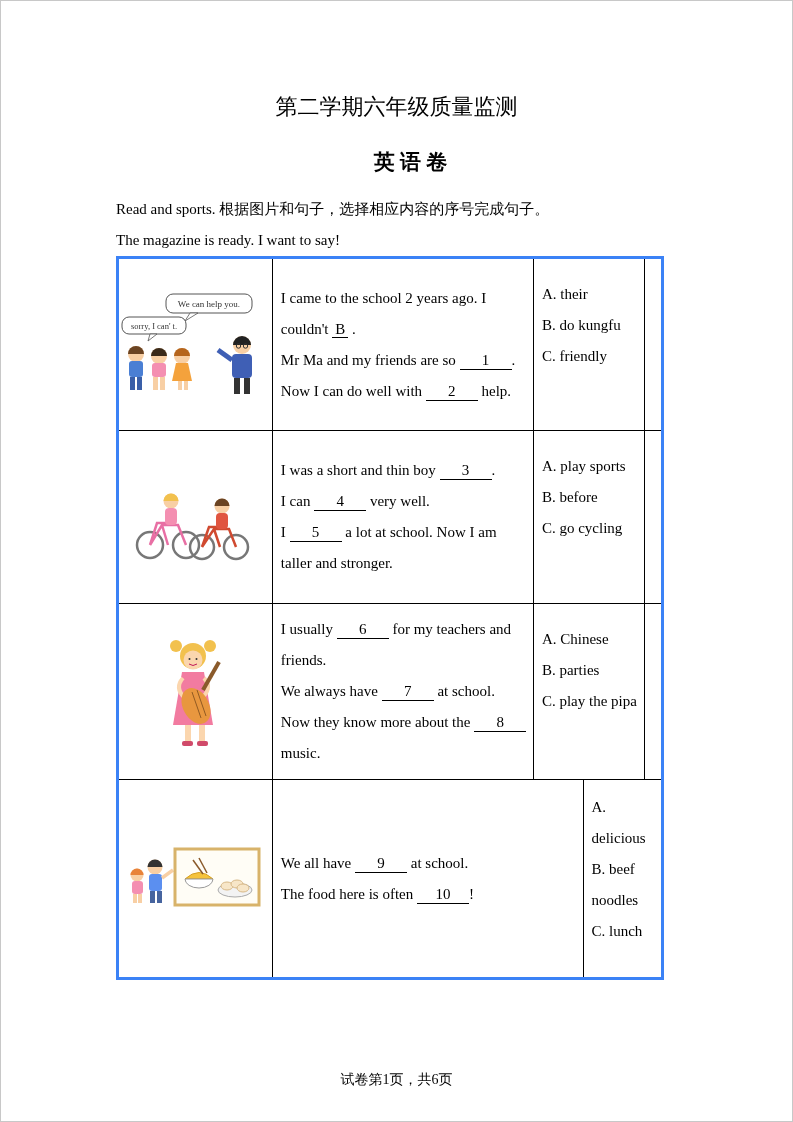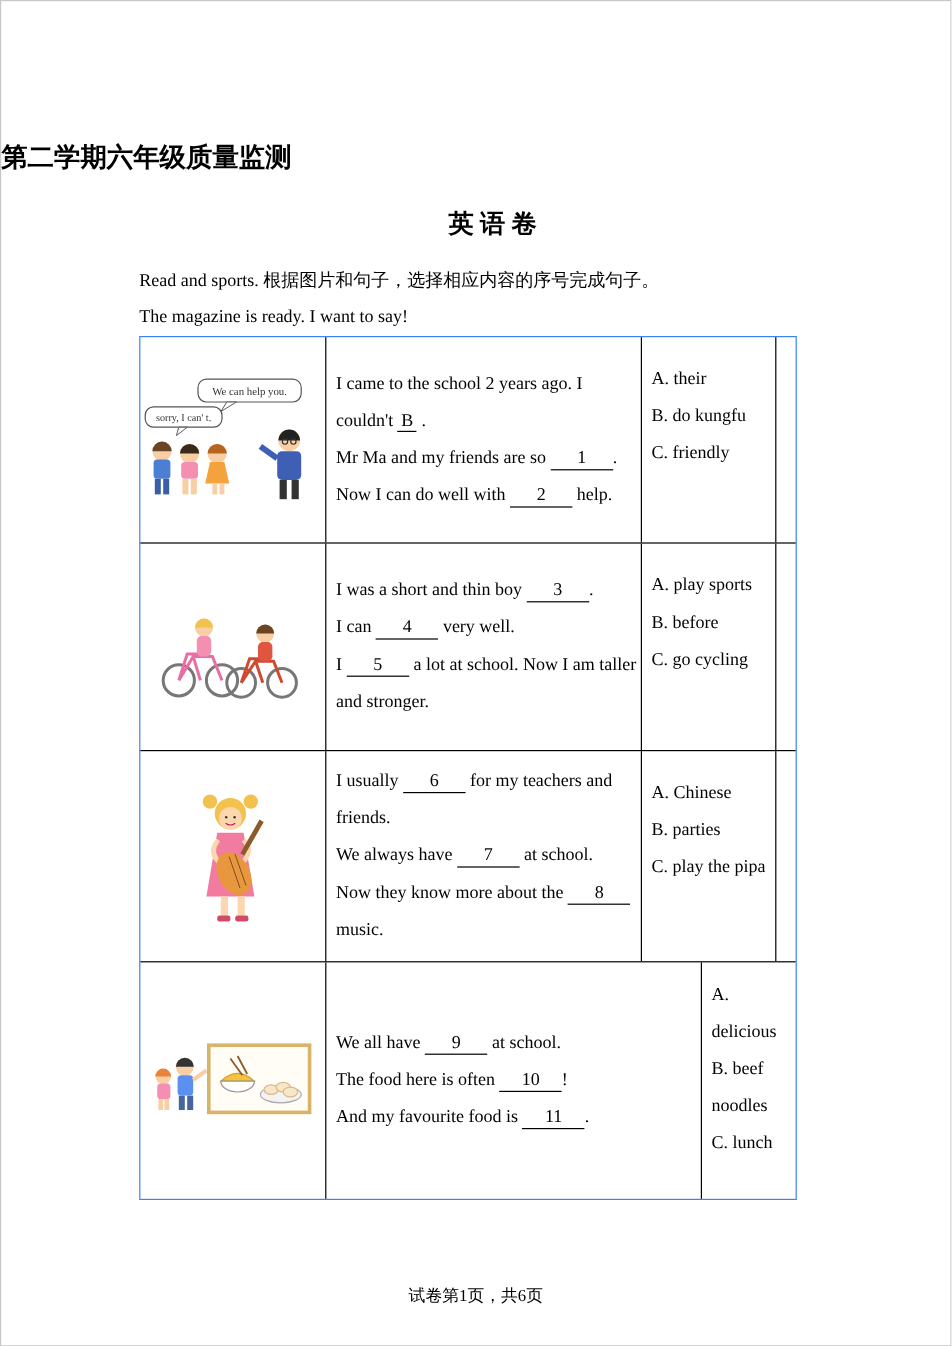--- a/index.html
+++ b/index.html
@@ -2,25 +2,25 @@
 <html><head>
 <meta charset="utf-8">
 <style>
   * { margin:0; padding:0; box-sizing:border-box; }
   html,body { background:#fff; }
   body { font-family:"Liberation Serif","DejaVu Serif",serif; color:#000; }
   .page {
     position:relative; width:793px; height:1122px; margin:0 auto;
     background:#fff; border:1px solid #c8c8c8; overflow:hidden;
   }
-  .title { padding-top:115px; font-size:22px; font-weight:700; }
+  .title { padding-top:91px; text-align:center; font-size:22px; font-weight:400; }
   .subtitle { margin-top:26px; text-align:center; font-size:21px; font-weight:700;padding-left:28px; }
   .instructions { margin:24px 0 0 115px; width:548px; font-size:15px; }
   .intro { margin:13px 0 0 115px; width:548px; font-size:15px; }
-  .grid { margin:7px 0 0 115px; width:548px; border:1px solid #3b82f6; }
+  .grid { margin:7px 0 0 115px; width:548px; border:3px solid #3b82f6; }
   .row { display:flex; border-bottom:1px solid #000; }
   .row:last-child { border-bottom:none; }
   .cell { border-right:1px solid #000; }
   .img-cell { width:155px; display:flex; align-items:center; justify-content:center; }
   .text-cell {
     width:263px; display:flex; flex-direction:column; justify-content:center;
     padding:10px 2px 10px 8px; font-size:15px;
   }
   .line { line-height:31px; }
   .opt-cell { width:112px; padding:20px 0 0 8px; font-size:15px; }
@@ -233,21 +233,20 @@
               <ellipse cx="110" cy="39" rx="6" ry="4" fill="#f7e6c8" stroke="#d8b988"></ellipse>
               <ellipse cx="116" cy="43" rx="6" ry="4" fill="#f7e6c8" stroke="#d8b988"></ellipse>
             </g>
           </g>
         </svg>
       </div>
       <div class="cell text-cell">
         <div>
             <div class="line">We all have <span class="blank">9</span> at school.</div>
             <div class="line">The food here is often <span class="blank">10</span>!</div>
-            <div class="line">And my favourite food is <span class="blank">11</span>.</div>
           </div>
       </div>
       <div class="cell opt-cell">
         <div>
             <div class="opt">A. delicious</div>
             <div class="opt">B. beef noodles</div>
             <div class="opt">C. lunch</div>
           </div>
       </div>
     </div>

